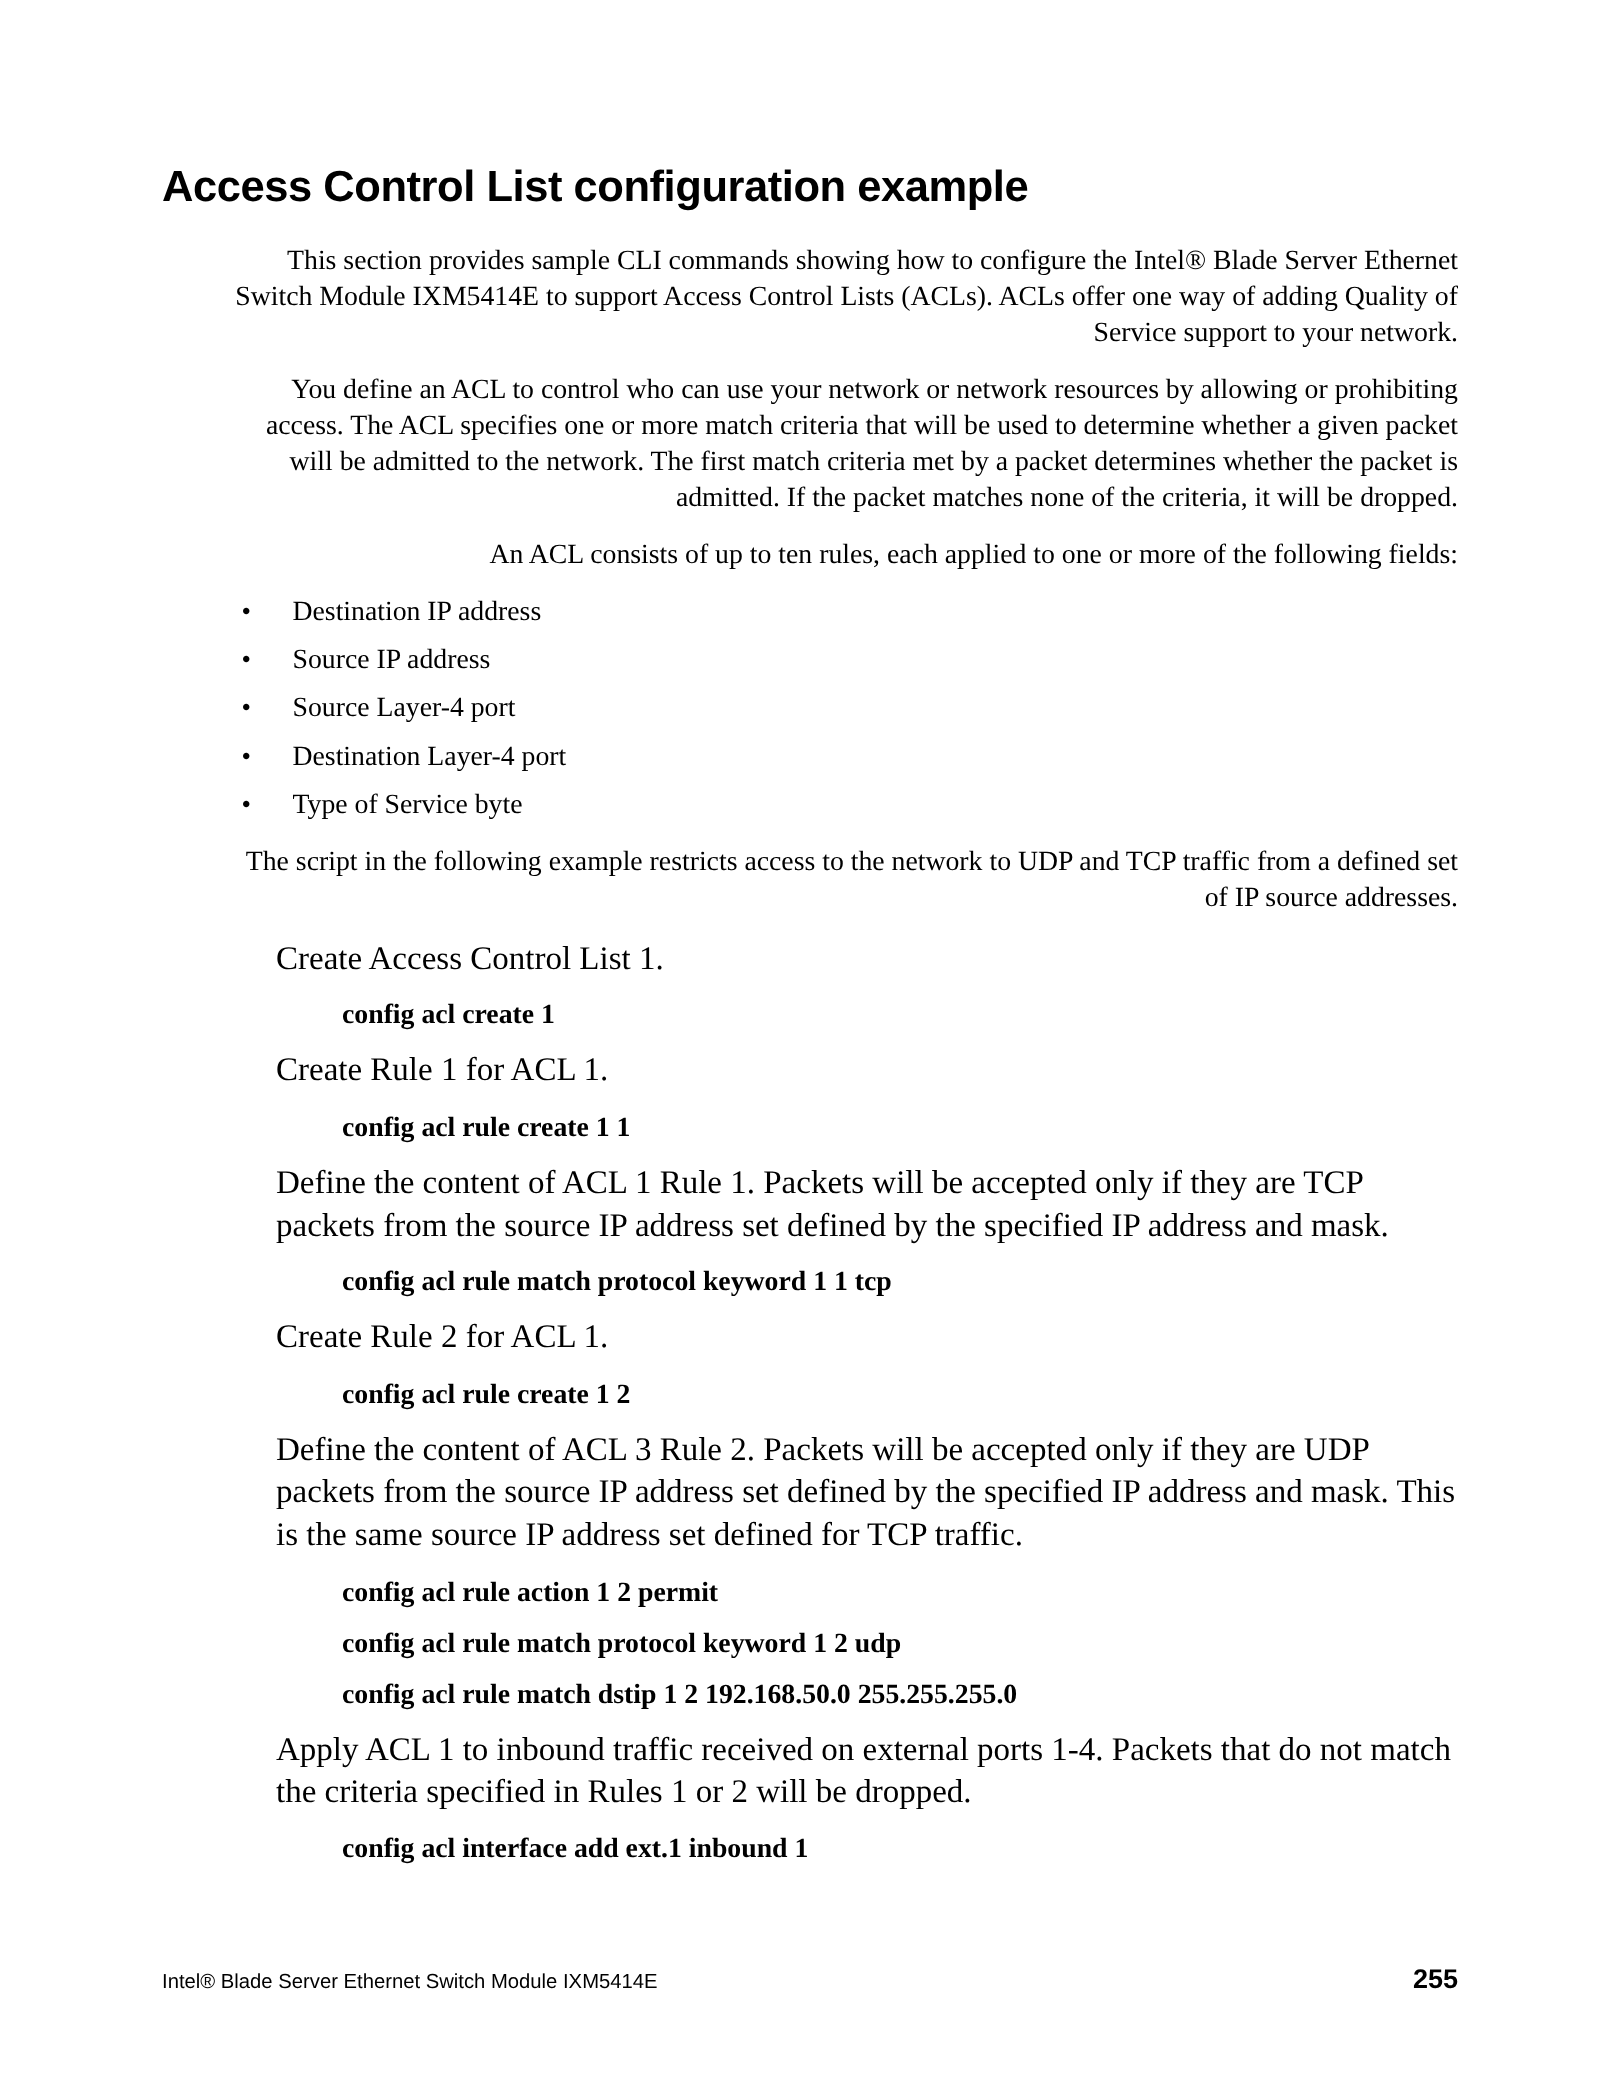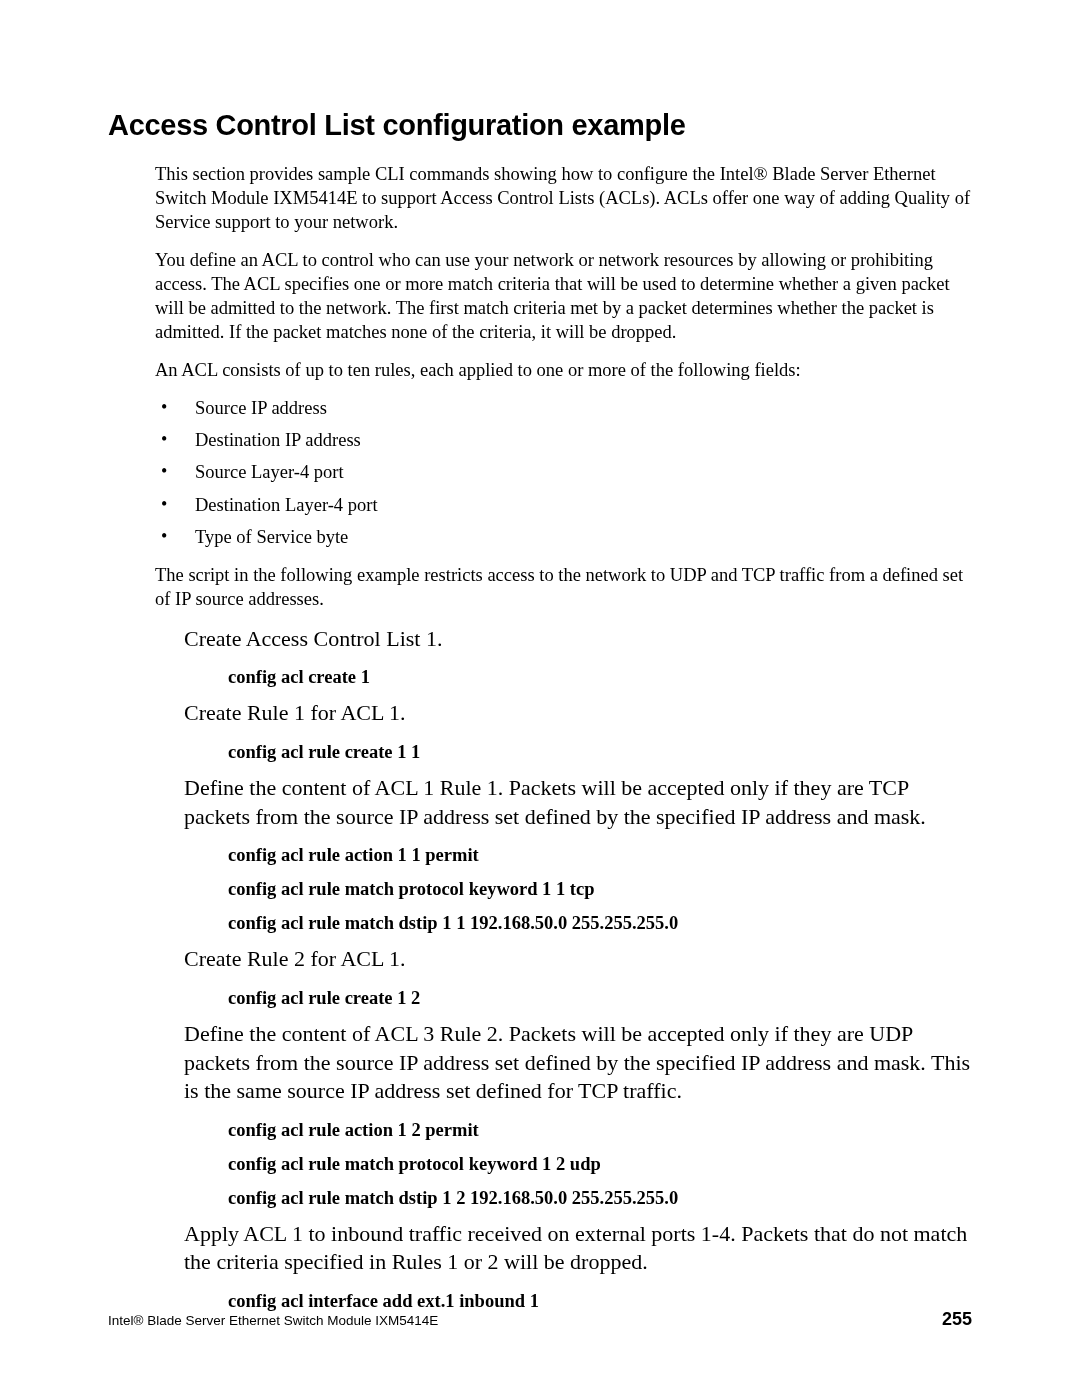--- a/index.html
+++ b/index.html
@@ -25,20 +25,21 @@
       font-weight: bold;
       font-size: 29px;
       margin-bottom: 20px;
       letter-spacing: -0.3px;
     }
     .intro-p {
       font-size: 18.5px;
       line-height: 1.3;
       margin-left: 47px;
       margin-bottom: 14px;
+      text-align: right;
     }
     ul.fields-list {
       list-style: none;
       margin-left: 53px;
       margin-bottom: 14px;
     }
     ul.fields-list li {
       font-size: 18.5px;
       line-height: 1.3;
       position: relative;
@@ -86,39 +87,37 @@
 <body>
 
 <div class="page">
   <h1>Access Control List configuration example</h1>
 
   <p class="intro-p">This section provides sample CLI commands showing how to configure the Intel® Blade Server Ethernet Switch Module IXM5414E to support Access Control Lists (ACLs). ACLs offer one way of adding Quality of Service support to your network.</p>
   <p class="intro-p">You define an ACL to control who can use your network or network resources by allowing or prohibiting access. The ACL specifies one or more match criteria that will be used to determine whether a given packet will be admitted to the network. The first match criteria met by a packet determines whether the packet is admitted. If the packet matches none of the criteria, it will be dropped.</p>
   <p class="intro-p">An ACL consists of up to ten rules, each applied to one or more of the following fields:</p>
 
   <ul class="fields-list">
+    <li>Destination IP address</li>
     <li>Source IP address</li>
-    <li>Destination IP address</li>
     <li>Source Layer-4 port</li>
     <li>Destination Layer-4 port</li>
     <li>Type of Service byte</li>
   </ul>
 
   <p class="intro-p">The script in the following example restricts access to the network to UDP and TCP traffic from a defined set of IP source addresses.</p>
 
   <p class="step">Create Access Control List 1.</p>
   <p class="cmd">config acl create 1</p>
 
   <p class="step">Create Rule 1 for ACL 1.</p>
   <p class="cmd">config acl rule create 1 1</p>
 
   <p class="step">Define the content of ACL 1 Rule 1. Packets will be accepted only if they are TCP packets from the source IP address set defined by the specified IP address and mask.</p>
-  <p class="cmd">config acl rule action 1 1 permit</p>
   <p class="cmd">config acl rule match protocol keyword 1 1 tcp</p>
-  <p class="cmd">config acl rule match dstip 1 1 192.168.50.0 255.255.255.0</p>
 
   <p class="step">Create Rule 2 for ACL 1.</p>
   <p class="cmd">config acl rule create 1 2</p>
 
   <p class="step">Define the content of ACL 3 Rule 2. Packets will be accepted only if they are UDP packets from the source IP address set defined by the specified IP address and mask. This is the same source IP address set defined for TCP traffic.</p>
   <p class="cmd">config acl rule action 1 2 permit</p>
   <p class="cmd">config acl rule match protocol keyword 1 2 udp</p>
   <p class="cmd">config acl rule match dstip 1 2 192.168.50.0 255.255.255.0</p>
 
   <p class="step">Apply ACL 1 to inbound traffic received on external ports 1-4. Packets that do not match the criteria specified in Rules 1 or 2 will be dropped.</p>

